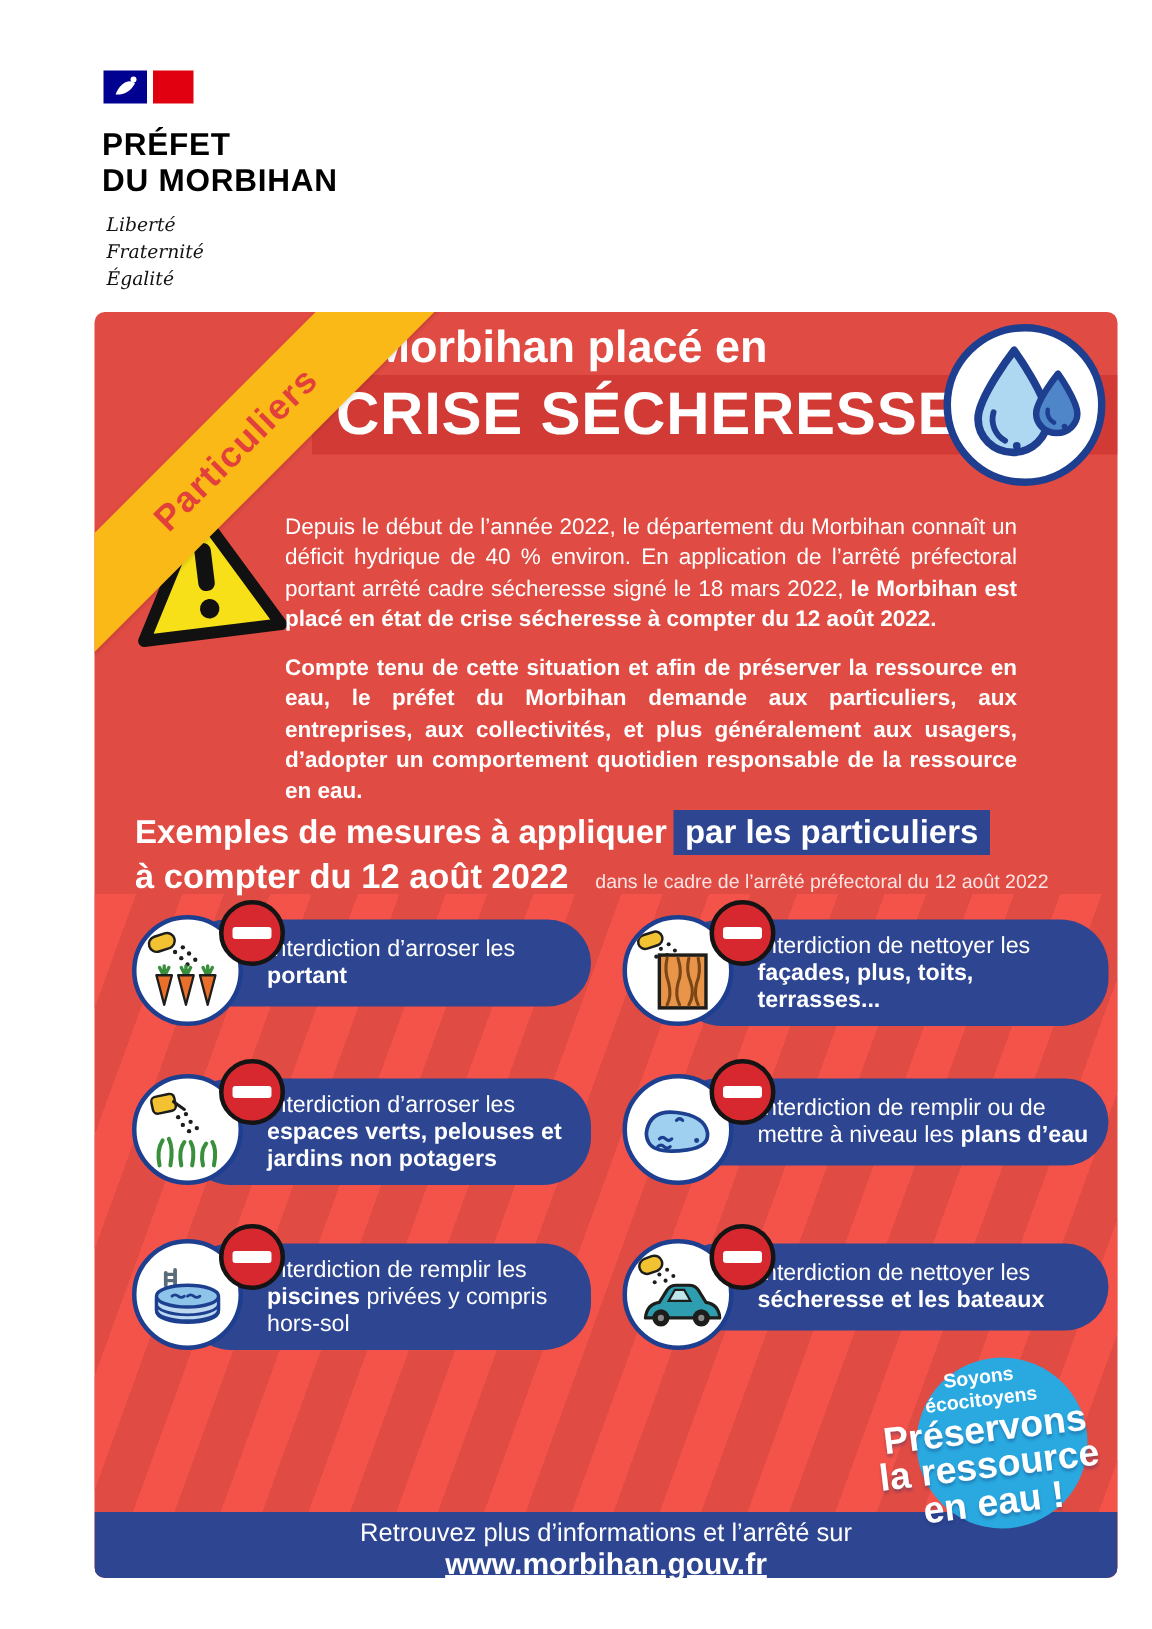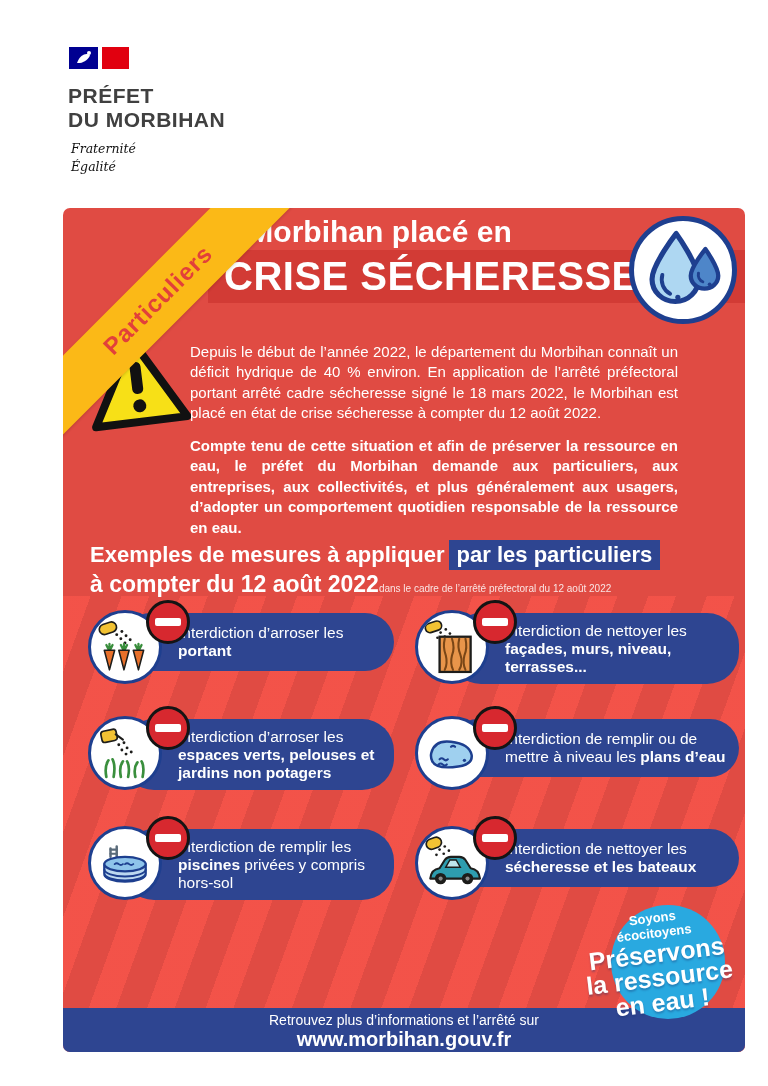--- a/index.html
+++ b/index.html
@@ -7,21 +7,21 @@
   body {
     position:relative;
     background:#ffffff;
     font-family:"Liberation Sans", sans-serif;
     overflow:hidden;
   }
 
   
   .logo { position:absolute; left:68px; top:44px; width:230px; color:#1a1a1a; }
   .logo .flag { display:block; margin-bottom:8px; }
-  .logo .gov-title { font-size:21px; font-weight:bold; letter-spacing:.5px; line-height:1.12; color:#404040; }
+  .logo .gov-title { font-size:21px; font-weight:bold; letter-spacing:.5px; line-height:1.12; color:#000000; }
   .logo .motto { margin-top:9px; margin-left:3px; font-family:"DejaVu Serif", serif; font-style:italic; font-size:12.5px; line-height:1.45; color:#111; }
 
   
   .poster {
     position:absolute; left:63px; top:208px; width:682px; height:844px;
     background:#E04B43; border-radius:7px; overflow:hidden;
   }
   .stripes {
     position:absolute; left:0; right:0; top:388px; bottom:0; z-index:0;
     background:repeating-linear-gradient(110deg,
@@ -46,30 +46,30 @@
   .title-band span { color:#fff; font-weight:800; font-size:40px; letter-spacing:.5px; padding-left:16px; }
   .drop-badge {
     position:absolute; left:566px; top:8px; width:108px; height:108px;
     background:#fff; border:5px solid #1E3F8F; border-radius:50%; z-index:2;
     display:flex; align-items:center; justify-content:center;
   }
 
   
   .warning { position:absolute; left:22px; top:126px; width:104px; height:98px; transform:rotate(-7deg); z-index:1; }
   .para { position:absolute; left:127px; width:488px; color:#fff; font-size:15px; line-height:1.36; text-align:justify; z-index:1; }
-  .para b { font-weight:normal; }
+  .para b { font-weight:bold; }
   .para1 { top:134px; }
   .para2 { top:228px; font-weight:bold; }
 
   
   .heading { position:absolute; left:27px; top:334px; z-index:1; color:#fff; font-weight:bold; font-size:22px; white-space:nowrap; }
   .heading .hl { background:#2E4591; padding:2px 8px 3px; margin-left:4px;margin-top:26px; }
   .subheading { position:absolute; left:27px; top:363px; z-index:1; color:#fff; white-space:nowrap; }
   .subheading .sub-bold { font-weight:bold; font-size:23px; }
-  .subheading .sub-small { font-size:10px; color:rgba(255,255,255,.85); margin-left:0; }
+  .subheading .sub-small { font-size:13px; color:rgba(255,255,255,.85); margin-left:18px; }
 
   
   .item { position:absolute; z-index:1; height:96px; }
   .item .pill {
     position:absolute; left:34px; right:0; top:13px; min-height:58px;
     background:#2E4591; border-radius:32px;
     padding:9px 10px 9px 56px; display:flex; align-items:center;
   }
   .item .pill p { color:#fff; font-size:15.5px; line-height:1.15; }
   .item .pill b { font-weight:bold; }
@@ -98,38 +98,39 @@
   }
   .eco .txt { transform:rotate(-7deg) translateX(-10px); text-align:center; white-space:nowrap; color:#fff; }
   .eco .small { font-size:13px; font-weight:bold; line-height:1.15; }
   .eco .big { font-size:25px; font-weight:800; line-height:.98; text-shadow:0 2px 2px rgba(25,50,110,.35); }
 
   
   .footer {
     position:absolute; left:0; right:0; top:800px; height:44px;
     background:#2E4591; z-index:2; text-align:center; color:#fff; padding-top:4px;
   }
-  .footer .info { font-size:14px; }
-  .footer .url { font-size:20px; font-weight:bold; cursor:pointer; }
+  .footer .info { font-size:17px; }
+  .footer .url { font-size:20px; font-weight:bold; cursor:pointer;text-decoration:underline; }
 </style>
 </head>
 <body>
 
 <div class="logo">
   <span class="flag">
     <svg width="66" height="28" viewBox="0 0 66 28">
       <rect x="1" y="3" width="29" height="22" fill="#000091"></rect>
       <path d="M9 19 c3.5 -9 10 -10.5 13 -7.5 c-3 6 -8.5 8 -13 7.5 z" fill="#ffffff"></path>
       <circle cx="21" cy="9" r="2" fill="#ffffff"></circle>
       <rect x="34" y="3" width="27" height="22" fill="#E1000F"></rect>
     </svg>
   </span>
   <div class="gov-title">PRÉFET</div>
   <div class="gov-title">DU MORBIHAN</div>
   <div class="motto">
+    <div>Liberté</div>
     <div>Fraternité</div>
     <div>Égalité</div>
   </div>
 </div>
 
 <div class="poster">
   <div class="stripes"></div>
 
   <div class="ribbon">
     <span>Particuliers</span>
@@ -199,21 +200,21 @@
         </svg>
       </span>
     </div>
     <div class="noentry">
         <i></i>
       </div>
   </div>
 
   <div class="item col-r row-1">
     <div class="pill">
-      <p><span>Interdiction de nettoyer les </span><b>façades, murs, niveau, terrasses...</b><span></span></p>
+      <p><span>Interdiction de nettoyer les </span><b>façades, plus, toits, terrasses...</b><span></span></p>
     </div>
     <div class="circle">
       <span>
         <svg width="58" height="58" viewBox="0 0 56 56">
           <rect x="2" y="6" width="16" height="9" rx="4.5" fill="#F2C233" stroke="#1d1d1b" stroke-width="1.6" transform="rotate(-18 10 10)"></rect>
           <g fill="#1d1d1b">
             <circle cx="17" cy="16" r="1.3"></circle>
               <circle cx="22" cy="13" r="1.3"></circle>
               <circle cx="21" cy="20" r="1.3"></circle>
             <circle cx="26" cy="17" r="1.3"></circle>

